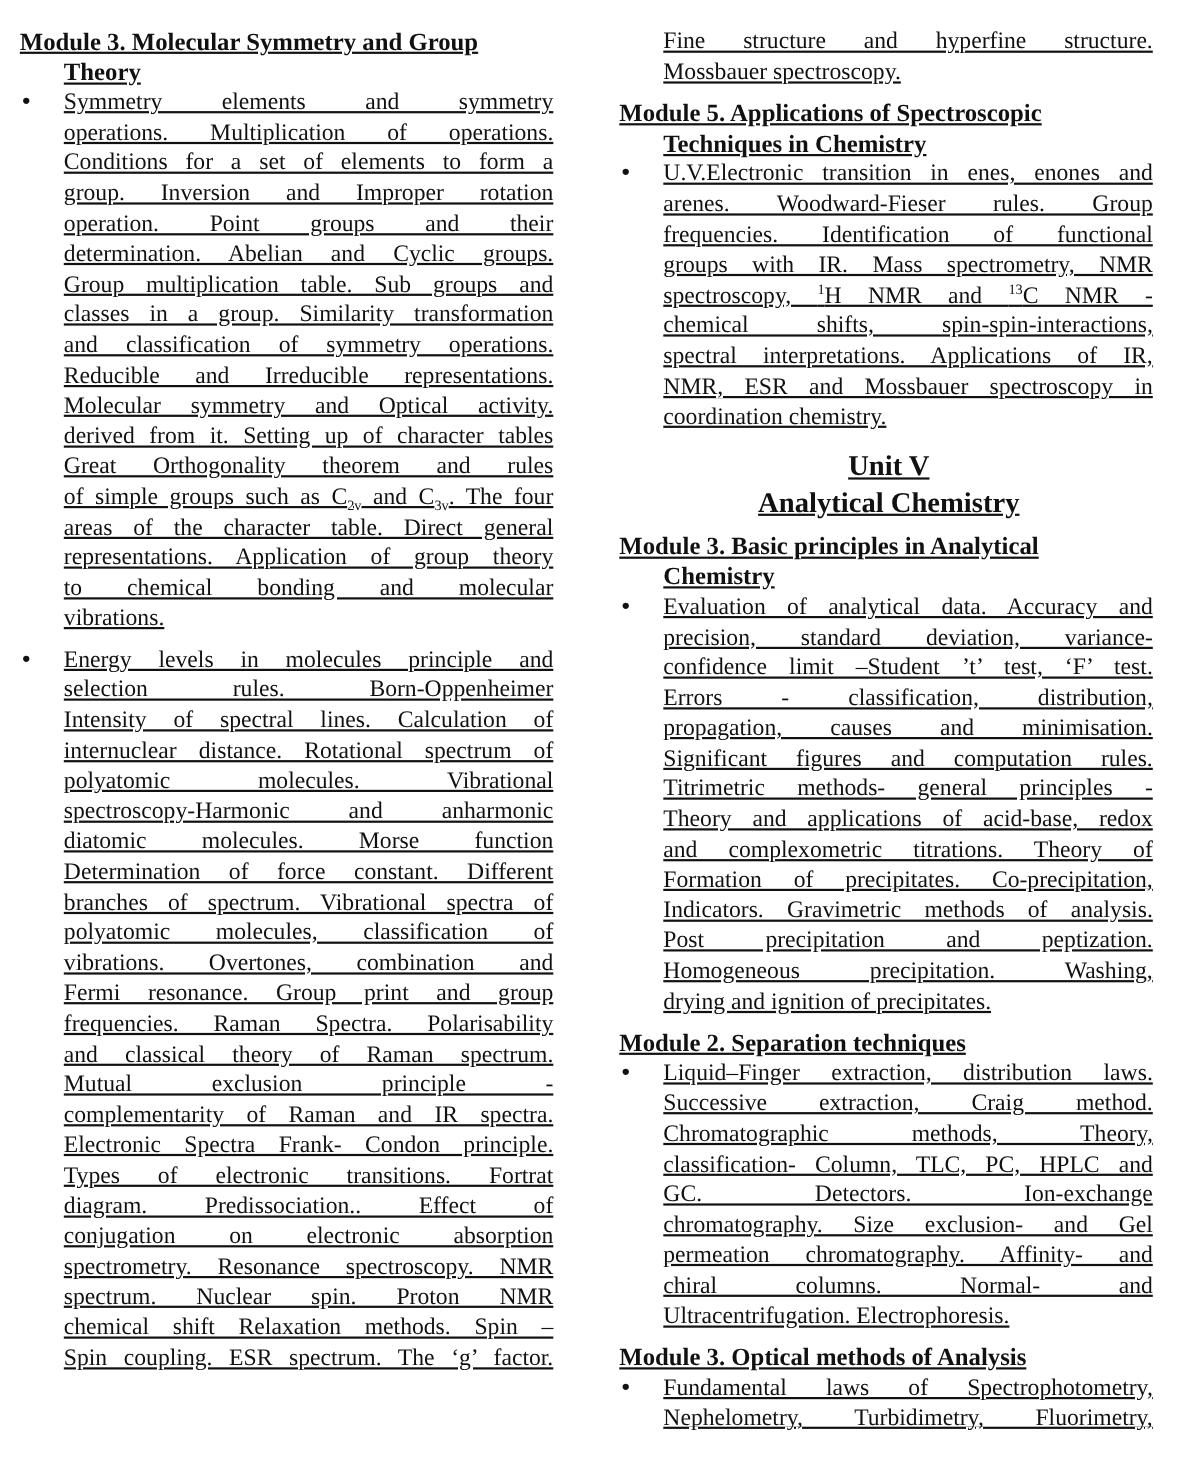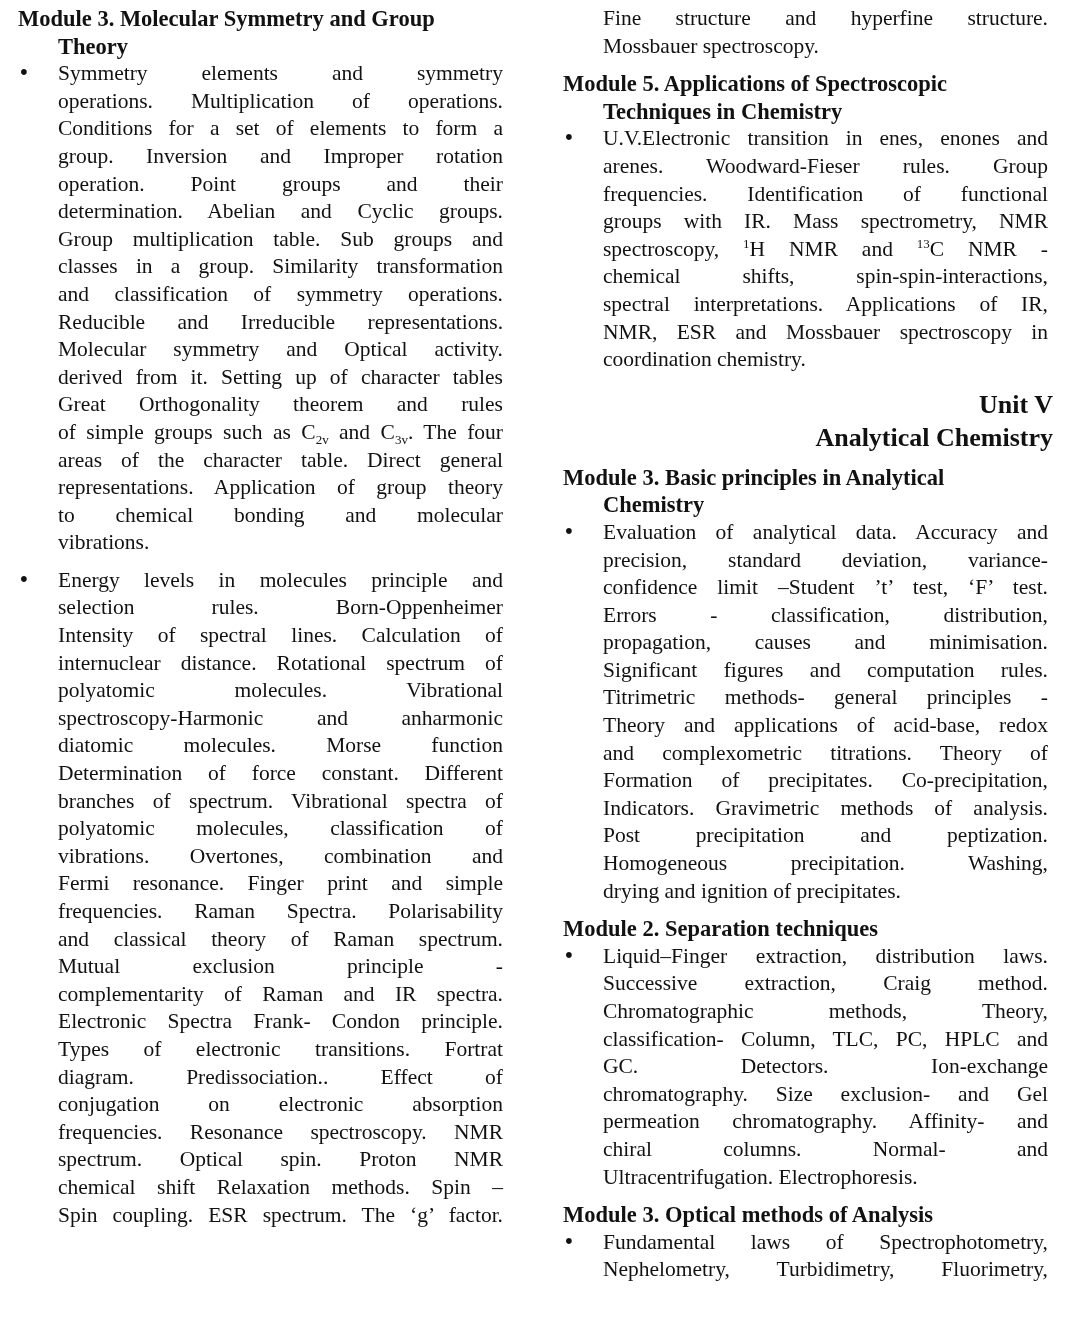--- a/index.html
+++ b/index.html
@@ -10,22 +10,23 @@
     body {
       width: 1070px;
       height: 1326px;
       position: relative;
       overflow: hidden;
       font-family: "DejaVu Serif", "Liberation Serif", serif;
       color: #111111;
     }
     .column {
       position: absolute;
-      top: 5px;
+      top: 24px;
       width: 490px;
+      text-decoration: underline;
     }
     .col-left { left: 18px; }
     .col-right { left: 563px; width: 490px; }
 
     .module-heading {
       font-family: "Liberation Serif", "DejaVu Serif", serif;
       font-weight: bold;
       font-size: 22.5px;
       line-height: 27.6px;
       margin: 0;
@@ -55,21 +56,21 @@
       text-align-last: justify;
       white-space: nowrap;
       overflow: visible;
     }
     .line.last {
       text-align-last: left;
     }
     .gap-after { margin-bottom: 10px; }
 
     .unit-title {
-      text-align: right;
+      text-align: center;
       font-family: "Liberation Serif", "DejaVu Serif", serif;
       font-weight: bold;
       font-size: 26px;
       line-height: 33px;
       margin: 14px 0 10px 0;
       width: 490px;
     }
     .unit-title span { display: block; }
     sub, sup { font-size: 13px; line-height: 0; }
   </style>
@@ -113,31 +114,31 @@
       <span class="line">selection rules. Born-Oppenheimer</span>
       <span class="line">Intensity of spectral lines. Calculation of</span>
       <span class="line">internuclear distance. Rotational spectrum of</span>
       <span class="line">polyatomic molecules. Vibrational</span>
       <span class="line">spectroscopy-Harmonic and anharmonic</span>
       <span class="line">diatomic molecules. Morse function</span>
       <span class="line">Determination of force constant. Different</span>
       <span class="line">branches of spectrum. Vibrational spectra of</span>
       <span class="line">polyatomic molecules, classification of</span>
       <span class="line">vibrations. Overtones, combination and</span>
-      <span class="line">Fermi resonance. Finger print and simple</span>
+      <span class="line">Fermi resonance. Group print and group</span>
       <span class="line">frequencies. Raman Spectra. Polarisability</span>
       <span class="line">and classical theory of Raman spectrum.</span>
       <span class="line">Mutual exclusion principle -</span>
       <span class="line">complementarity of Raman and IR spectra.</span>
       <span class="line">Electronic Spectra Frank- Condon principle.</span>
       <span class="line">Types of electronic transitions. Fortrat</span>
       <span class="line">diagram. Predissociation.. Effect of</span>
       <span class="line">conjugation on electronic absorption</span>
-      <span class="line">frequencies. Resonance spectroscopy. NMR</span>
-      <span class="line">spectrum. Optical spin. Proton NMR</span>
+      <span class="line">spectrometry. Resonance spectroscopy. NMR</span>
+      <span class="line">spectrum. Nuclear spin. Proton NMR</span>
       <span class="line">chemical shift Relaxation methods. Spin –</span>
       <span class="line">Spin coupling. ESR spectrum. The ‘g’ factor.</span>
     </div>
   </section>
 </div>
 
 <div class="column col-right">
 
   <section>
     <div class="bullet-block gap-after">

